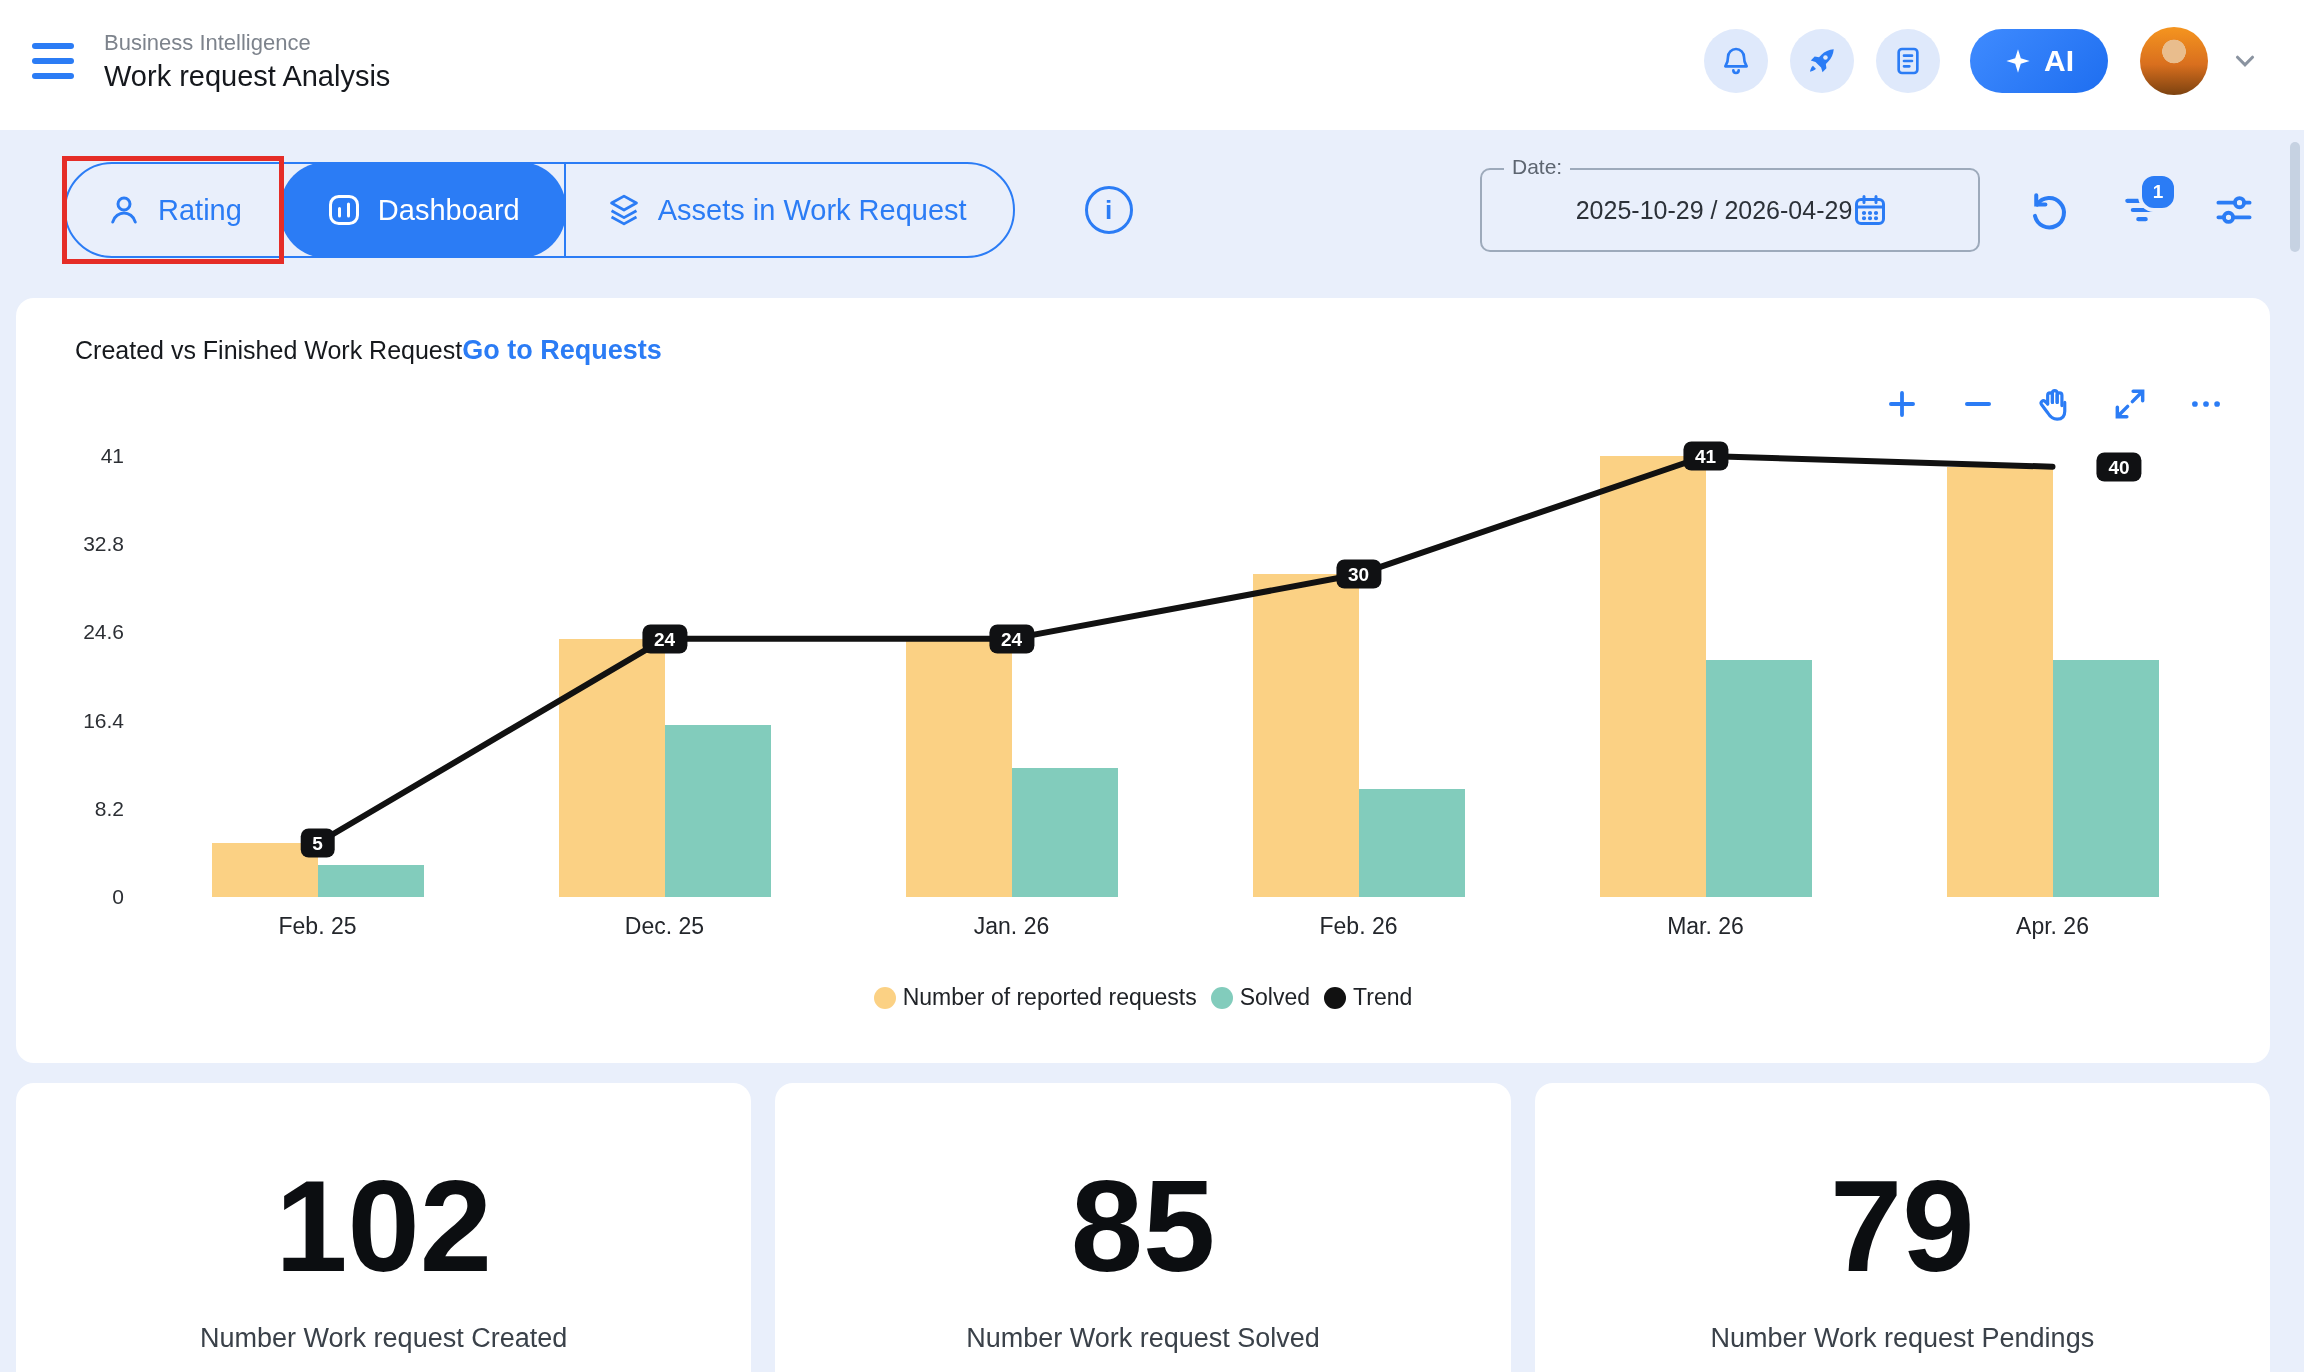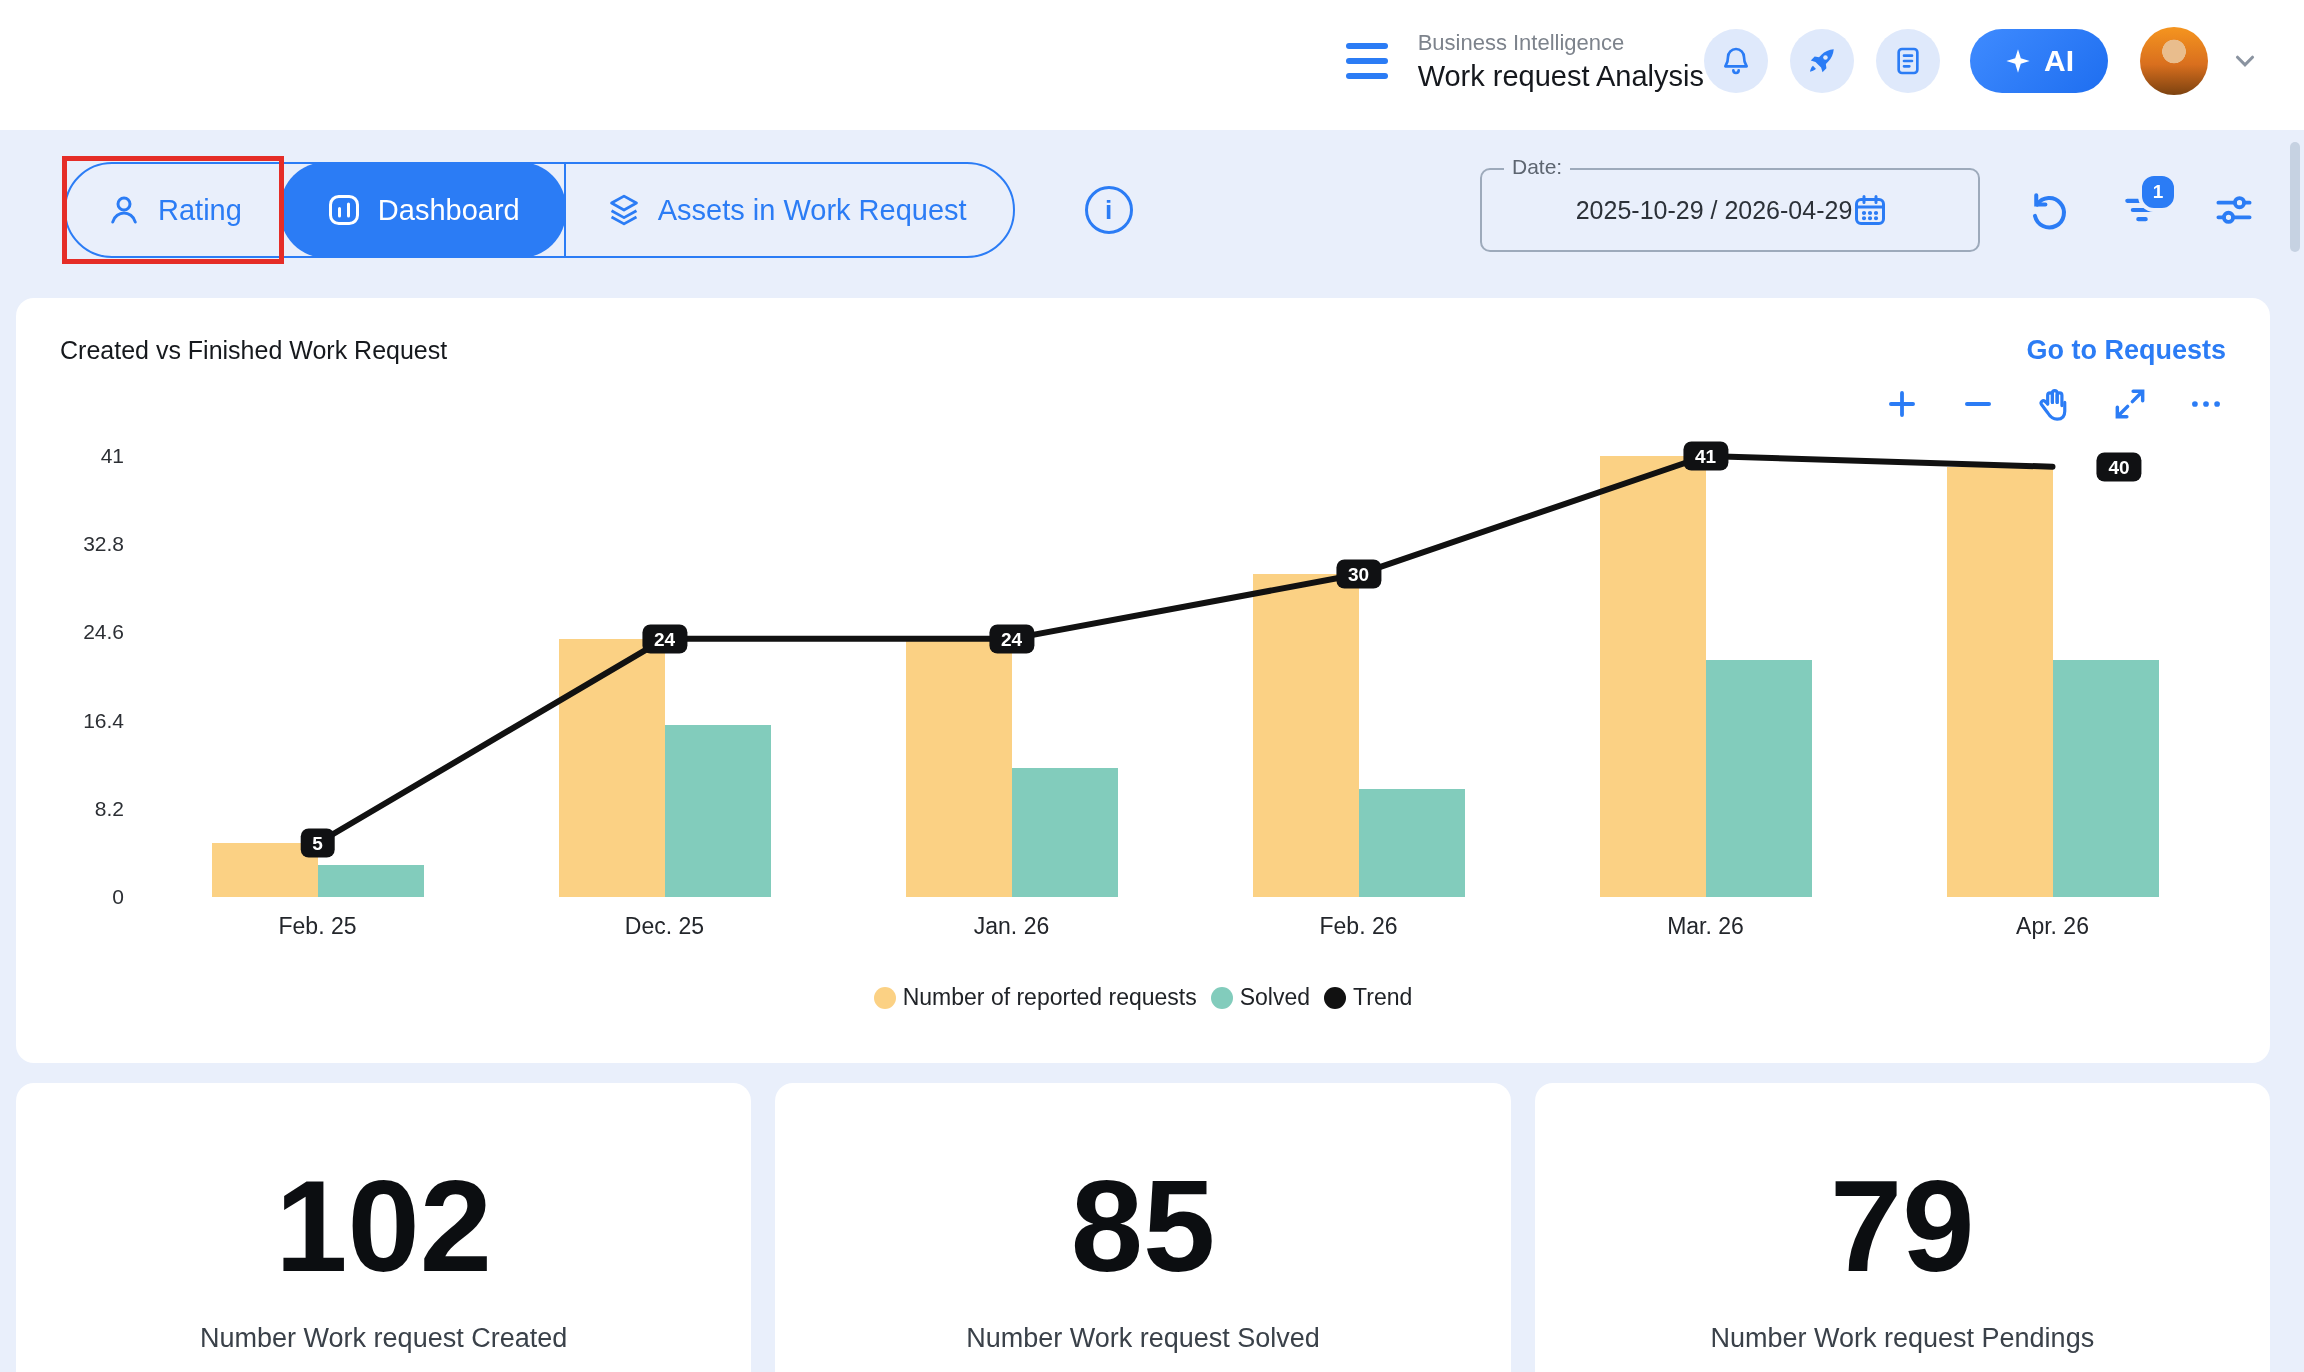--- a/index.html
+++ b/index.html
@@ -6,21 +6,21 @@
   body{
     width:2304px;height:1372px;overflow:hidden;
     background:#e9effb;
     font-family:"Liberation Sans",sans-serif;
     color:#1b1e23;
     position:relative;
   }
   
   .topbar{
     height:130px;background:#ffffff;
-    display:flex;align-items:center;justify-content:flex-end;
+    display:flex;align-items:center;justify-content:space-between;
     padding:0 44px 8px 32px;box-sizing:border-box;
   }
   .topbar-left{display:flex;align-items:center;gap:30px;}
   .hamburger{width:42px;display:flex;flex-direction:column;gap:9px;cursor:pointer;}
   .hamburger span{height:6px;background:#2b7cf5;border-radius:4px;}
   .titles{display:flex;flex-direction:column;gap:4px;}
   .subtitle{font-size:22px;color:#7d838c;}
   .page-title{font-size:29px;color:#15181d;font-weight:500;}
   .topbar-right{display:flex;align-items:center;gap:22px;}
   .icon-chip{
@@ -87,21 +87,21 @@
     position:absolute;top:-16px;right:-14px;
     min-width:32px;height:32px;border-radius:16px;
     background:#2b7cf5;color:#fff;font-size:19px;font-weight:600;
     display:grid;place-items:center;border:4px solid #e9effb;box-sizing:content-box;
   }
   
   .chart-card{
     margin:40px 34px 0 16px;background:#fff;border-radius:18px;
     padding:30px 44px 52px 44px;box-sizing:border-box;position:relative;
   }
-  .card-head{display:flex;align-items:center;justify-content:space-between;height:44px;}
+  .card-head{display:flex;align-items:center;height:44px;margin-left:15px;}
   .card-title{font-size:25px;font-weight:500;color:#16191d;}
   .card-link{font-size:27px;font-weight:700;color:#2b7cf5;cursor:pointer;text-decoration:none;}
   .chart-tools{display:flex;justify-content:flex-end;gap:36px;margin-top:10px;height:44px;align-items:center;}
   .chart-tools .tool-icon{width:40px;height:40px;}
   .plot-wrap{display:flex;margin-top:30px;}
   .y-axis{width:84px;position:relative;height:441px;flex:none;}
   .ytick{
     position:absolute;right:20px;transform:translateY(-50%);
     font-size:21px;color:#2c2f34;
   }

